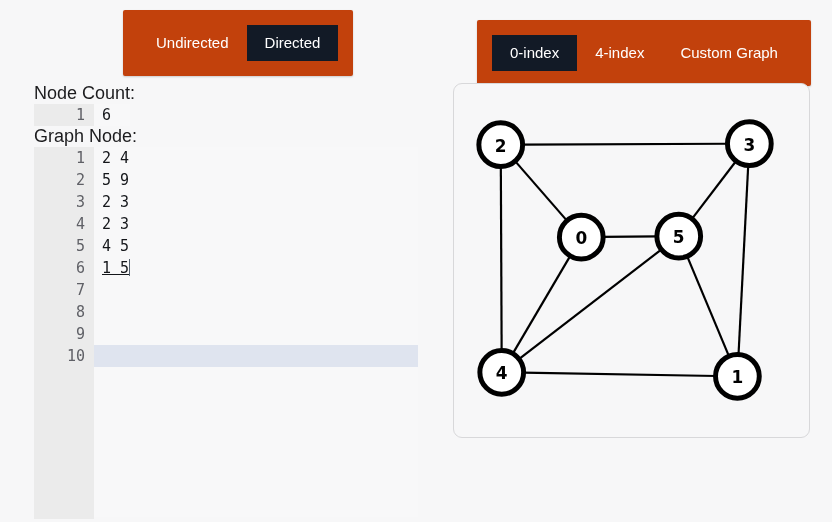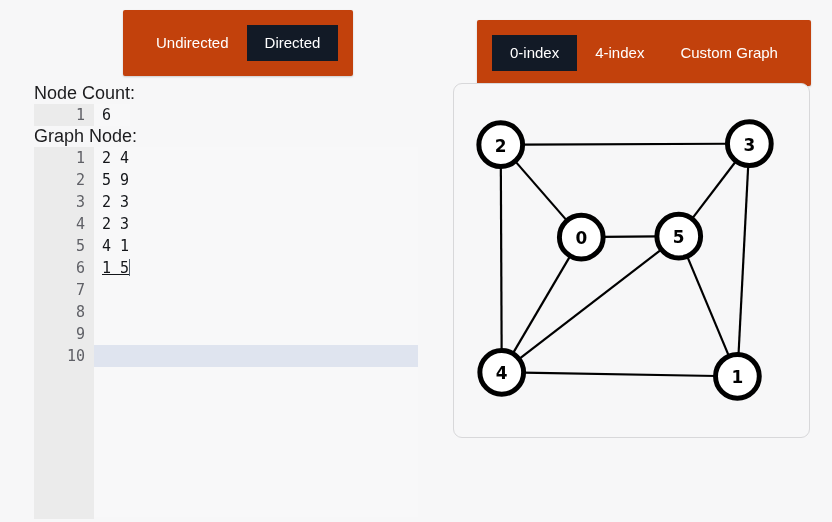--- a/index.html
+++ b/index.html
@@ -173,21 +173,21 @@
         <div class="ln">2</div>
         <div class="ln">3</div>
         <div class="ln">4</div>
         <div class="ln">5</div>
         <div class="ln">6</div>
         <div class="ln">7</div>
         <div class="ln">8</div>
         <div class="ln">9</div>
         <div class="ln">10</div>
       </div>
-    <div class="code"><div class="cl">2 4</div><div class="cl">5 9</div><div class="cl">2 3</div><div class="cl">2 3</div><div class="cl">4 1</div><div class="cl is-active">1 5<span class="caret"></span></div></div>
+    <div class="code"><div class="cl">2 4</div><div class="cl">5 9</div><div class="cl">2 3</div><div class="cl">2 3</div><div class="cl">4 5</div><div class="cl is-active">1 5<span class="caret"></span></div></div>
   </div>
 
 </div>
 
 <div id="graph-panel">
   <svg id="graph-svg" viewBox="0 0 357 355">
     <g id="edge-layer">
         <line x1="47.09170218243602" y1="81.99979977784875" x2="47.90829781756398" y2="269.00020022215125" class="edge"></line>
         <line x1="114.20760435911177" y1="138.16428648638757" x2="60.79239564088824" y2="76.83571351361242" class="edge"></line>
         <line x1="117.35257734216873" y1="172.10061851831315" x2="58.64742265783127" y2="271.8993814816868" class="edge"></line>

